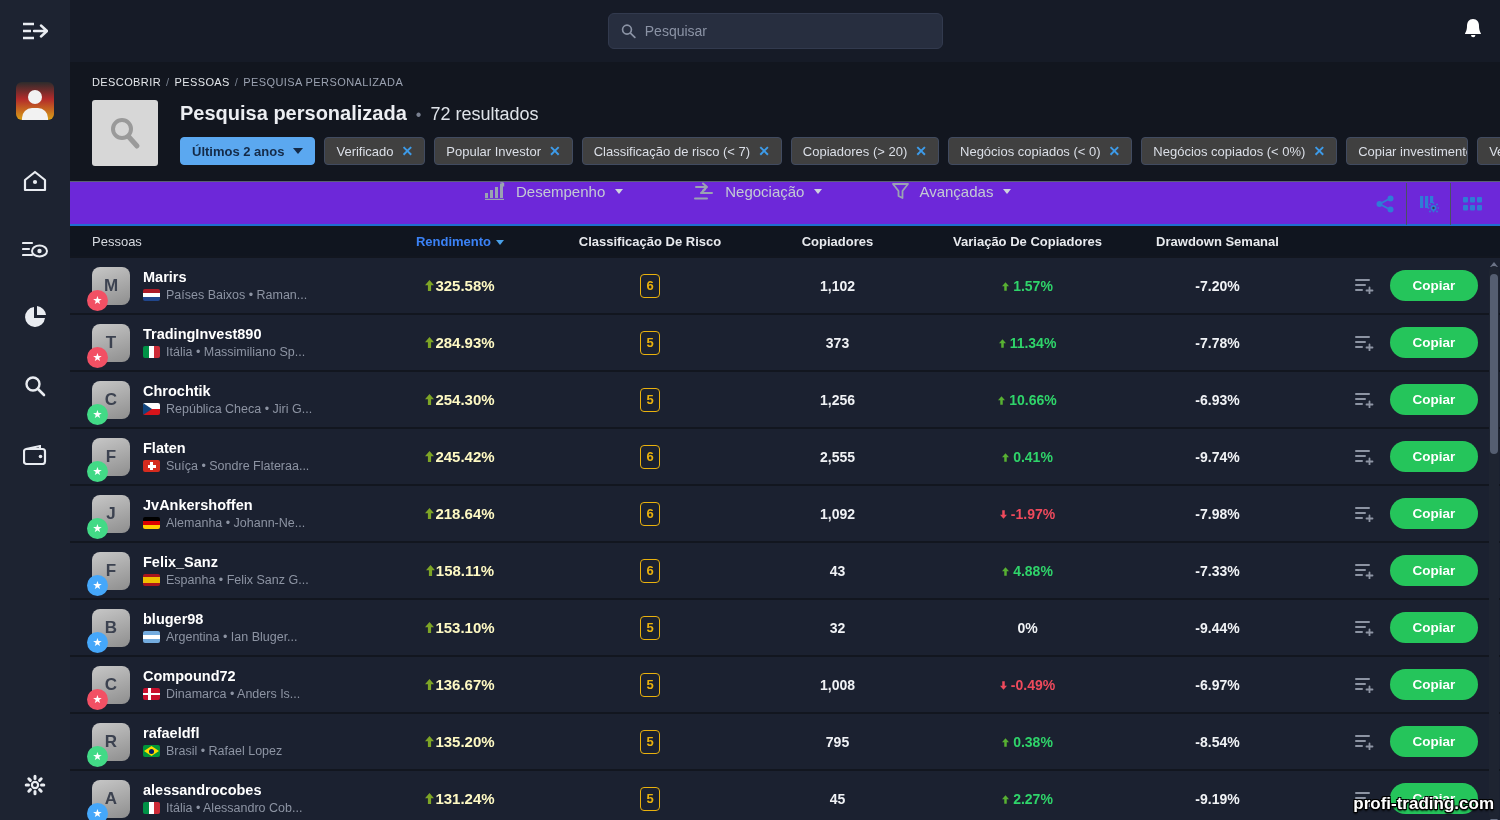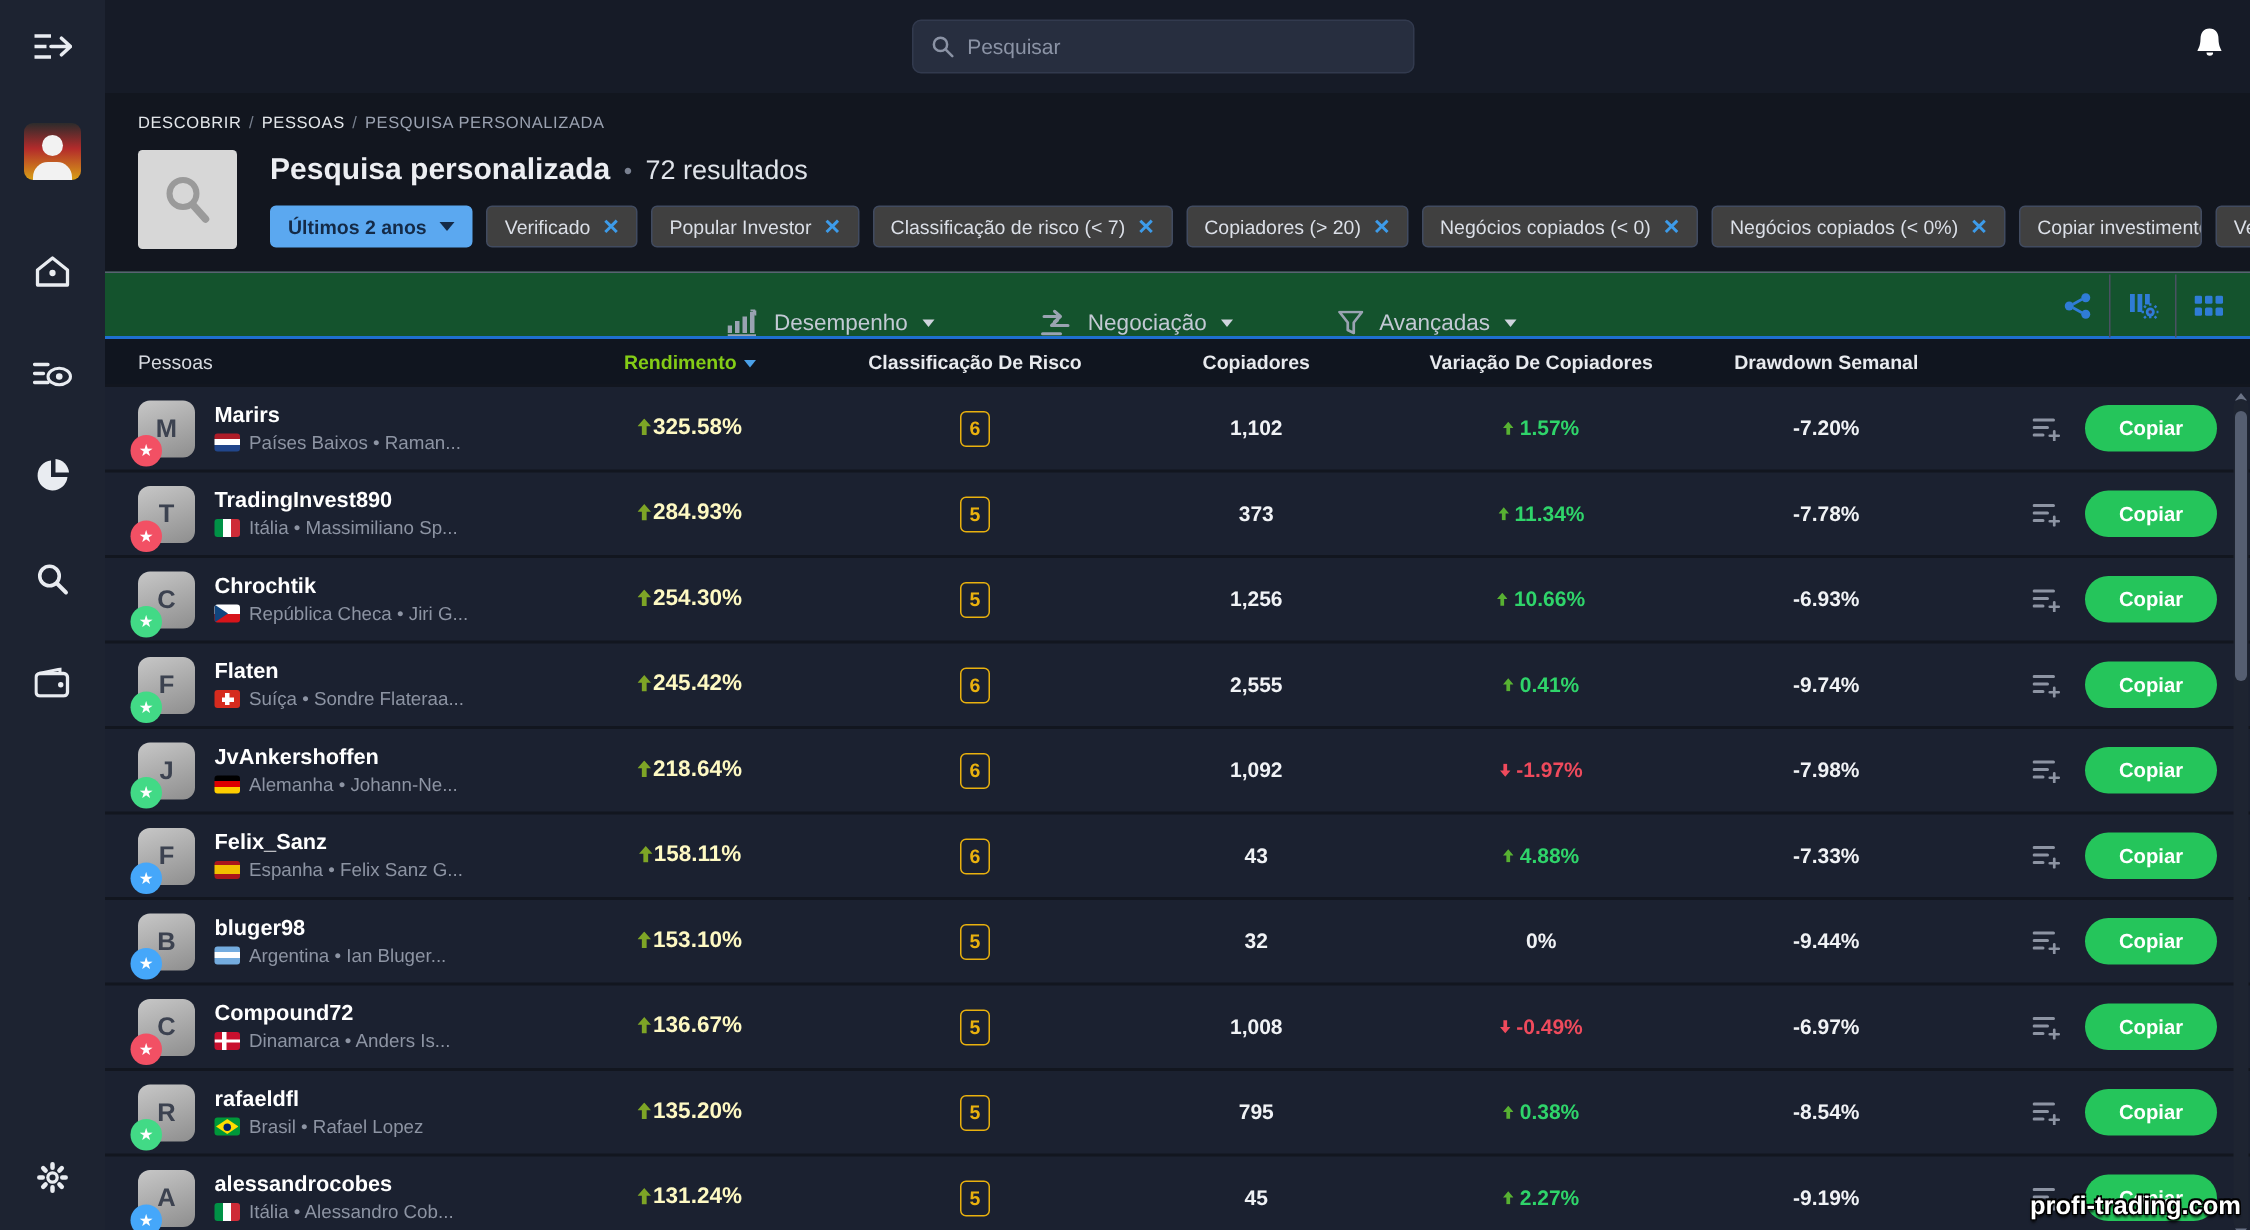--- a/index.html
+++ b/index.html
@@ -43,41 +43,41 @@
   .chips-row { display:flex; gap:9px; margin-top:12px; align-items:center; width:1310px; }
   .chip { height:28px; display:flex; align-items:center; gap:8px; padding:0 11px; border-radius:4px;
     border:1px solid #414b60; color:#dbdfe7; font-size:13px; white-space:nowrap; cursor:pointer; background:#404040; }
   .chip .x { color:#3d9be9; font-size:14px; font-weight:bold; cursor:pointer; }
   .chip-primary { background:#5ba8f0; border-color:#5ba8f0; color:#142a47; font-weight:bold; gap:9px; }
   .caret { width:0; height:0; border-left:5px solid transparent; border-right:5px solid transparent; border-top:6px solid #142a47; }
   .chip-overflow { flex:0 0 122px; overflow:hidden; padding-right:0; }
   .chip-viewall { margin-left:auto; gap:9px; }
   .caret-lt { width:0; height:0; border-left:4px solid transparent; border-right:4px solid transparent; border-top:5px solid #cfd4dd; }
   
-  .toolbar { margin-top:15px; height:45px; background:#14532d; border-top:1px solid #5a6173; border-bottom:2px solid #1f6fd0;
-    display:flex; align-items:flex-end; position:relative; }
+  .toolbar { margin-top:15px; height:45px; background:#6d28d9; border-top:1px solid #5a6173; border-bottom:2px solid #1f6fd0;
+    display:flex; align-items:flex-start; position:relative; }
   .tabs { display:flex; gap:70px; margin-left:415px; }
   .tab { display:flex; align-items:center; gap:10px; color:#c3c9d4; font-size:15px; cursor:pointer; }
   .tb-right { position:absolute; right:6px; top:0; height:43px; display:flex; align-items:center; }
   .tb-cell { width:43px; height:28px; display:flex; align-items:center; justify-content:center; cursor:pointer; }
   .tb-div { width:1px; height:42px; background:#4a5163; }
   
   .thead { height:30px; display:flex; align-items:center; background:#10151f; font-size:13px; }
   .tbody { }
   .trow { height:55px; display:flex; align-items:center; background:#1b2130; margin-top:2px; }
   .col-person { flex:0 0 300px; padding-left:22px; display:flex; align-items:center; gap:13px; min-width:0; }
   .col-gain { flex:0 0 180px; text-align:center; }
   .col-risk { flex:0 0 200px; display:flex; justify-content:center; }
   .col-copiers { flex:0 0 175px; text-align:center; }
   .col-change { flex:0 0 205px; text-align:center; }
   .col-dd { flex:0 0 175px; text-align:center; }
   .col-actions { flex:1; display:flex; align-items:center; justify-content:flex-end; gap:16px; padding-right:22px; }
   .thead .col-person { font-weight:normal; color:#d6d9df; }
   .th { font-weight:bold; color:#e8eaee; }
-  .th-sorted { color:#84cc16; }
+  .th-sorted { color:#3b82f6; }
   .sort-caret { display:inline-block; width:0; height:0; border-left:4px solid transparent; border-right:4px solid transparent;
     border-top:5px solid #4aa0e8; margin-left:5px; vertical-align:middle; cursor:pointer; }
   .avatar-wrap { position:relative; width:38px; height:38px; flex:0 0 38px; }
   .avatar { width:38px; height:38px; border-radius:8px; background:linear-gradient(160deg,#c7c7c7,#8e8e8e);
     color:#3c4250; font-weight:bold; font-size:17px; display:flex; align-items:center; justify-content:center; cursor:pointer; }
   .badge { position:absolute; left:-5px; bottom:-6px; width:21px; height:21px; border-radius:50%;
     display:flex; align-items:center; justify-content:center; color:#fff; font-size:11px; }
   .badge-red { background:#f25064; }
   .badge-green { background:#42da86; }
   .badge-blue { background:#45a7fa; }

